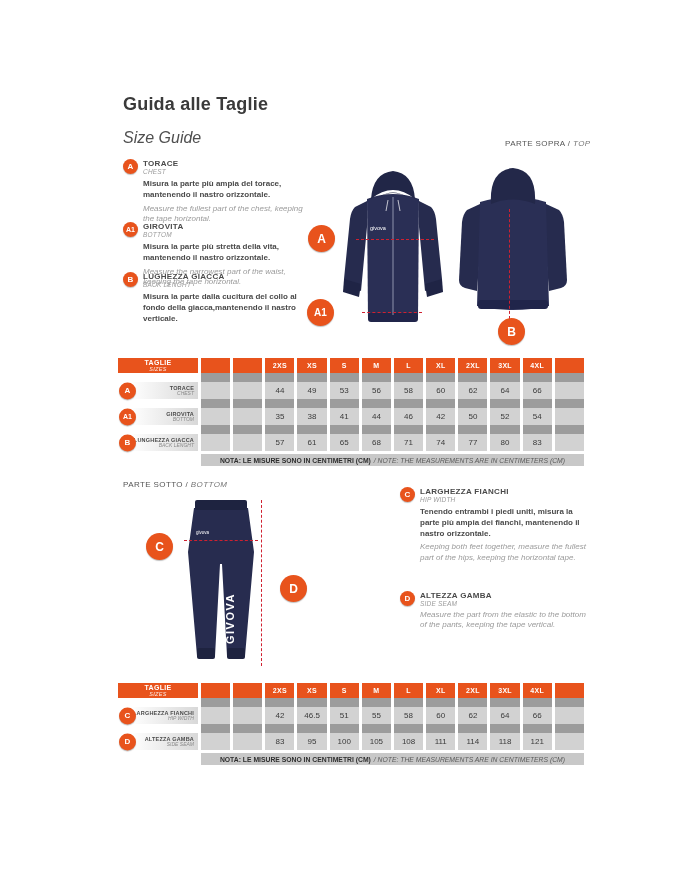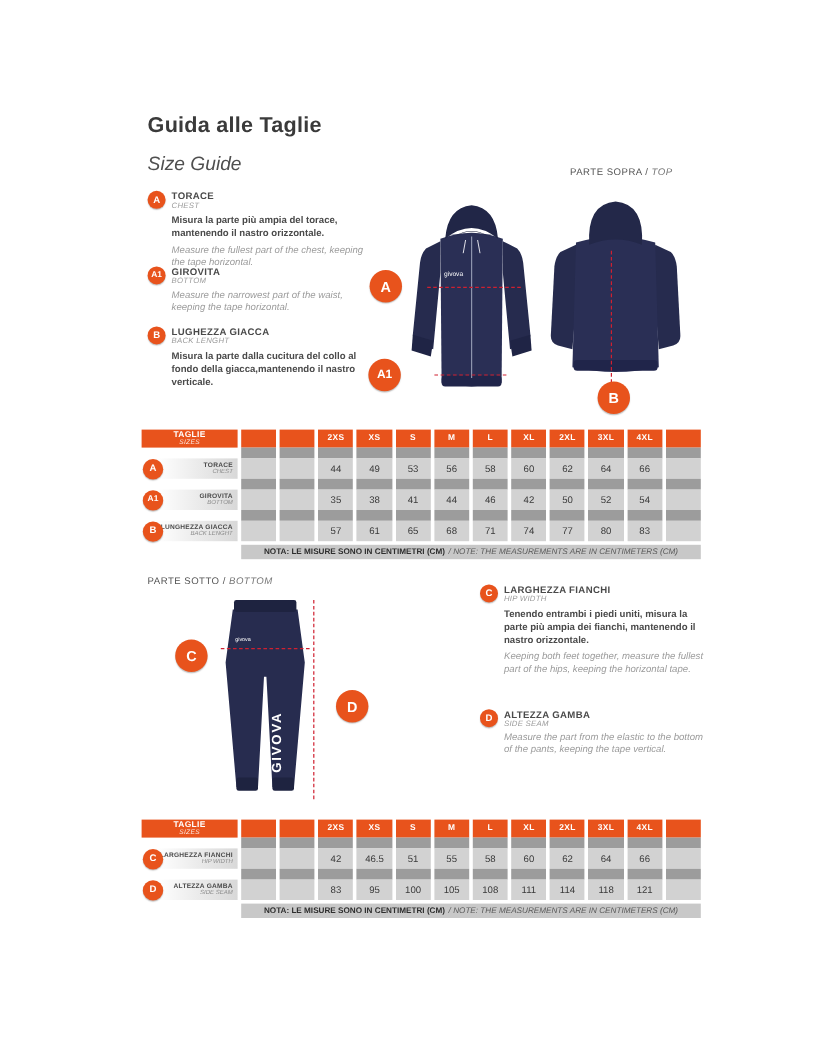--- a/index.html
+++ b/index.html
@@ -5,21 +5,21 @@
   html,body{margin:0;padding:0;background:#fff;}
   .page{position:relative;width:624px;height:869px;background:#ffffff;overflow:hidden;
         font-family:"Liberation Sans", sans-serif;color:#3a3a3a;}
   
   .title-block{position:absolute;left:123px;top:94px;}
   .title-it{font-size:18px;font-weight:bold;color:#3a3a3a;letter-spacing:.2px;}
   .title-en{font-size:16px;font-style:italic;color:#4f4f4f;margin-top:14px;}
   
   .part-label{position:absolute;font-size:8px;color:#555;letter-spacing:.4px;}
   .part-label .pl-en{font-style:italic;color:#777;}
-  .pl-top{left:475px;top:139px;text-align:center;}
+  .pl-top{left:505px;top:139px;text-align:center;}
   .pl-bottom{left:123px;top:480px;}
   
   .measure{position:absolute;width:196px;}
   .ms-a{left:123px;top:159px;}
   .ms-a1{left:123px;top:222px;}
   .ms-b{left:123px;top:272px;}
   .ms-c{left:400px;top:487px;}
   .ms-d{left:400px;top:591px;}
   .m-head{display:flex;align-items:flex-start;gap:5px;}
   .badge{background:#e8531c;color:#fff;border-radius:50%;display:flex;align-items:center;
@@ -104,20 +104,21 @@
   </div>
 
   <div class="measure ms-a1">
     <div class="m-head">
       <span class="badge badge-md fs7">A1</span>
       <div>
         <div class="m-name">GIROVITA</div>
         <div class="m-sub">BOTTOM</div>
       </div>
     </div>
+    <p class="m-it">Misura la parte più stretta della vita, mantenendo il nastro orizzontale.</p>
     <p class="m-en">Measure the narrowest part of the waist, keeping the tape horizontal.</p>
   </div>
 
   <div class="measure ms-b">
     <div class="m-head">
       <span class="badge badge-md">B</span>
       <div>
         <div class="m-name">LUGHEZZA GIACCA</div>
         <div class="m-sub">BACK LENGHT</div>
       </div>

